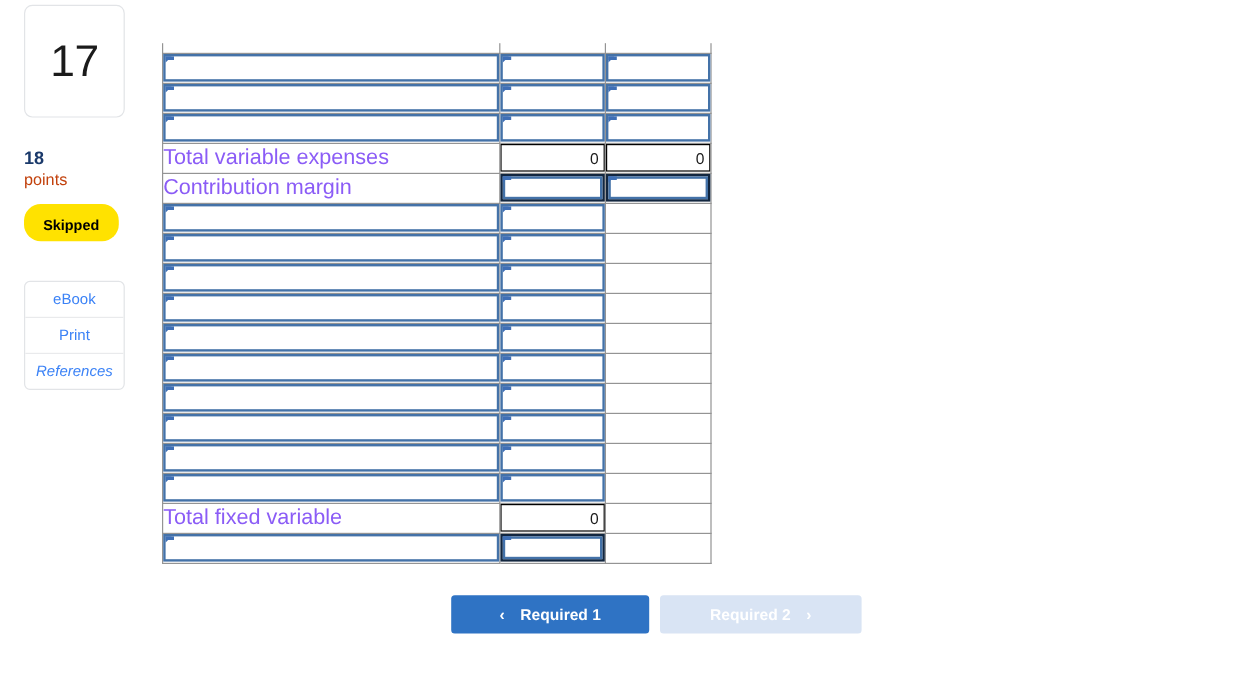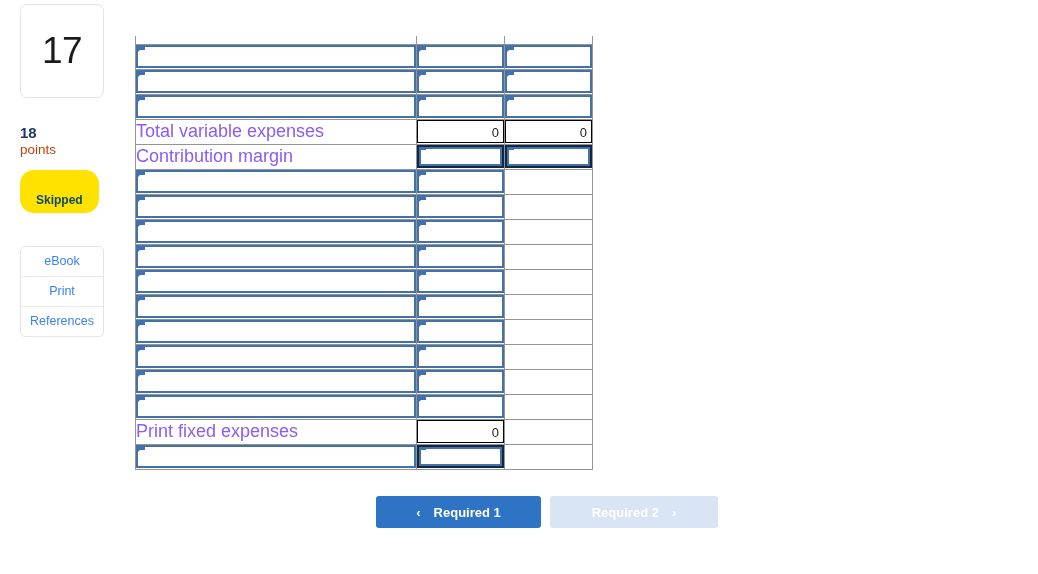--- a/index.html
+++ b/index.html
@@ -40,45 +40,45 @@
   }
   .points-label {
     font-size: 13.5px;
     color: #c2410c;
     margin-top: 1px;
   }
   .skipped-badge {
     margin-top: 12px;
     display: inline-block;
     background: #ffe200;
-    color: #0c4a6e;
+    color: #000000;
     font-size: 12px;
     font-weight: bold;
     border-radius: 14px;
-    padding: 24px 16px 7px 16px;
+    padding: 12px 16px 7px 16px;
     line-height: 1;
   }
   .tool-box {
     margin-top: 33px;
     width: 84px;
     border: 1px solid #e2e4e7;
     border-radius: 5px;
     background: #fff;
     overflow: hidden;
   }
   .tool-item {
     text-align: center;
     font-size: 12.5px;
     color: #3b82f6;
     padding: 7px 2px 8px 2px;
     border-bottom: 1px solid #e9eaec;
     cursor: pointer;
     white-space: nowrap;
   }
-  .tool-item:last-child { border-bottom: none; }
+  .tool-item:last-child { border-bottom: none; font-style: italic; }
 
   
   #sheet-wrap {
     position: absolute;
     left: 135px; top: 36px;
     width: 457px;
   }
   table.sheet {
     border-collapse: collapse;
     table-layout: fixed;
@@ -440,21 +440,21 @@
             <td class="inp-td">
               <span class="inp">
                 <span class="flag"></span>
               </span>
             </td>
             <td class="inp-td">
               <span class="calcpad"></span>
             </td>
           </tr>
           <tr>
-            <td class="label-cell">Print fixed expenses</td>
+            <td class="label-cell">Total fixed variable</td>
             <td class="inp-td">
               <span class="calc">0</span>
             </td>
             <td class="inp-td">
               <span class="calcpad"></span>
             </td>
           </tr>
           <tr>
             <td class="inp-td">
               <span class="inp">

